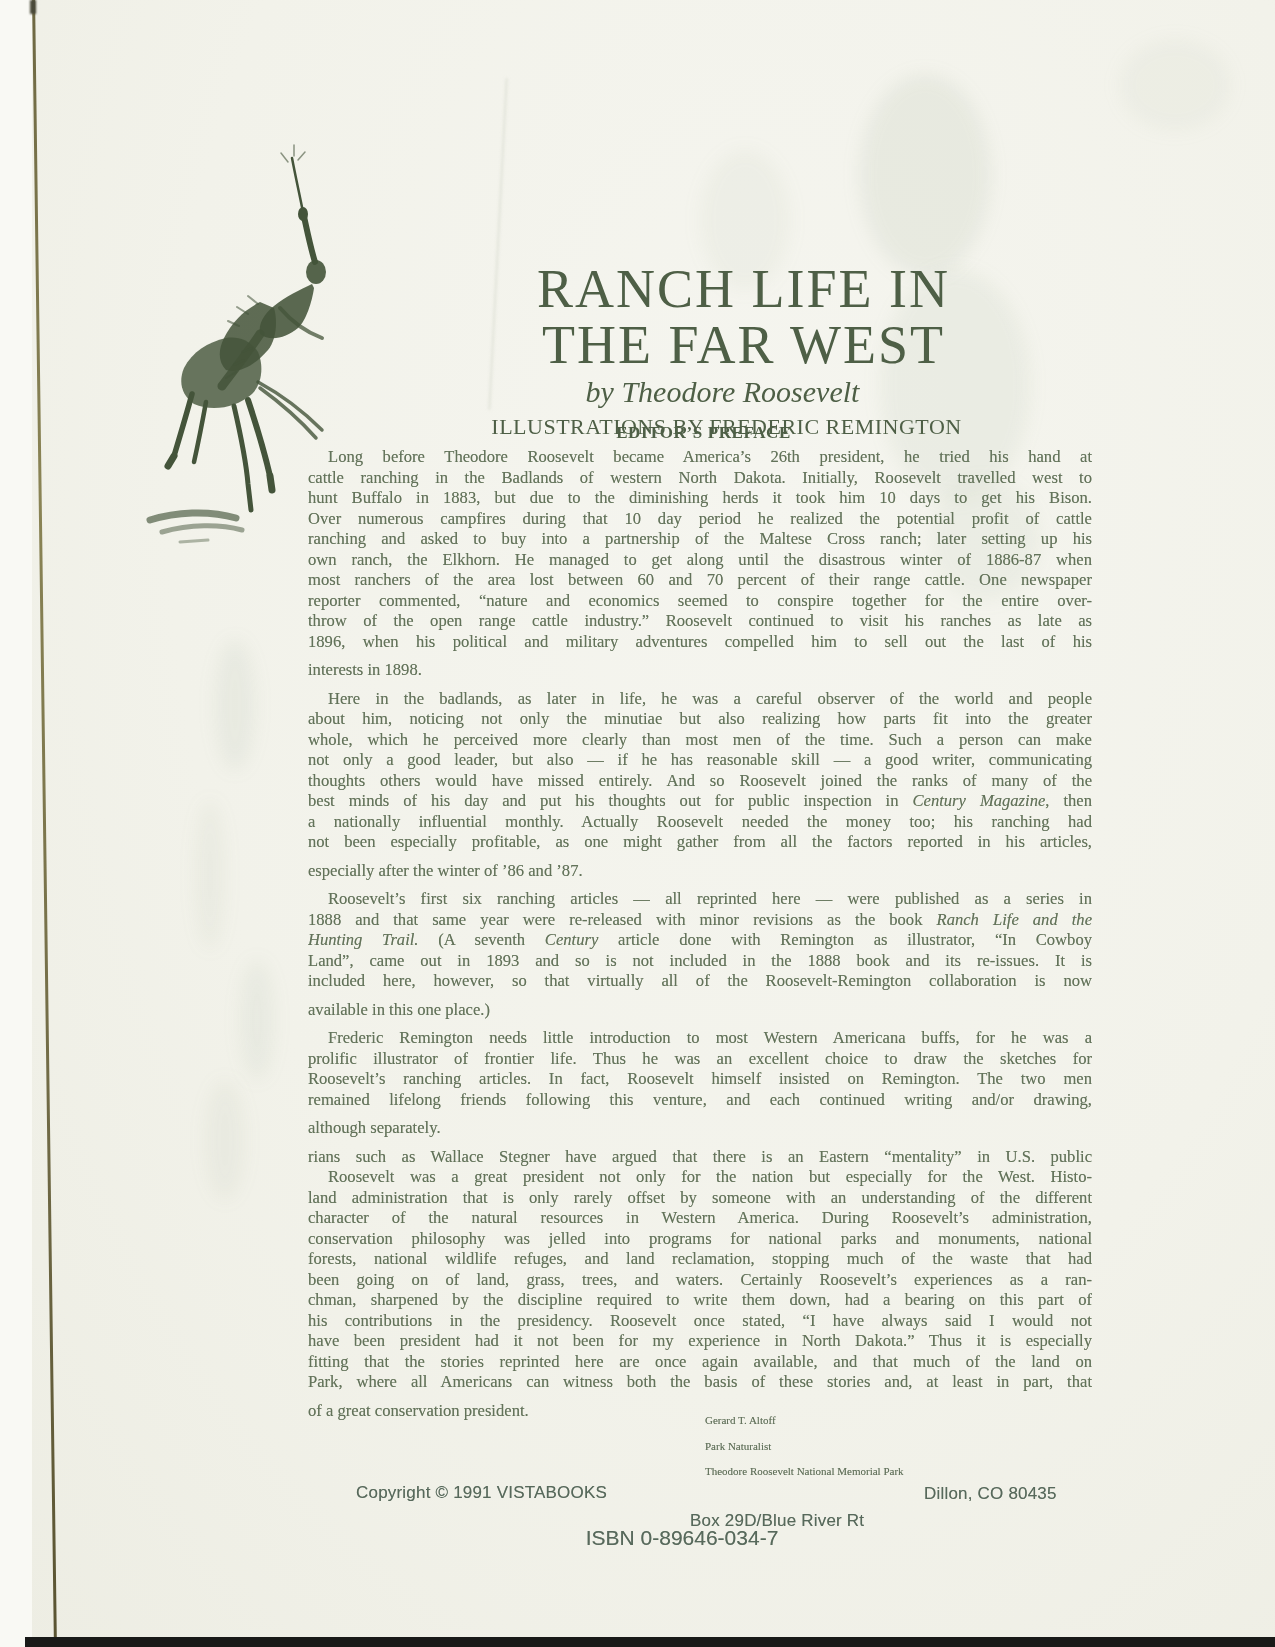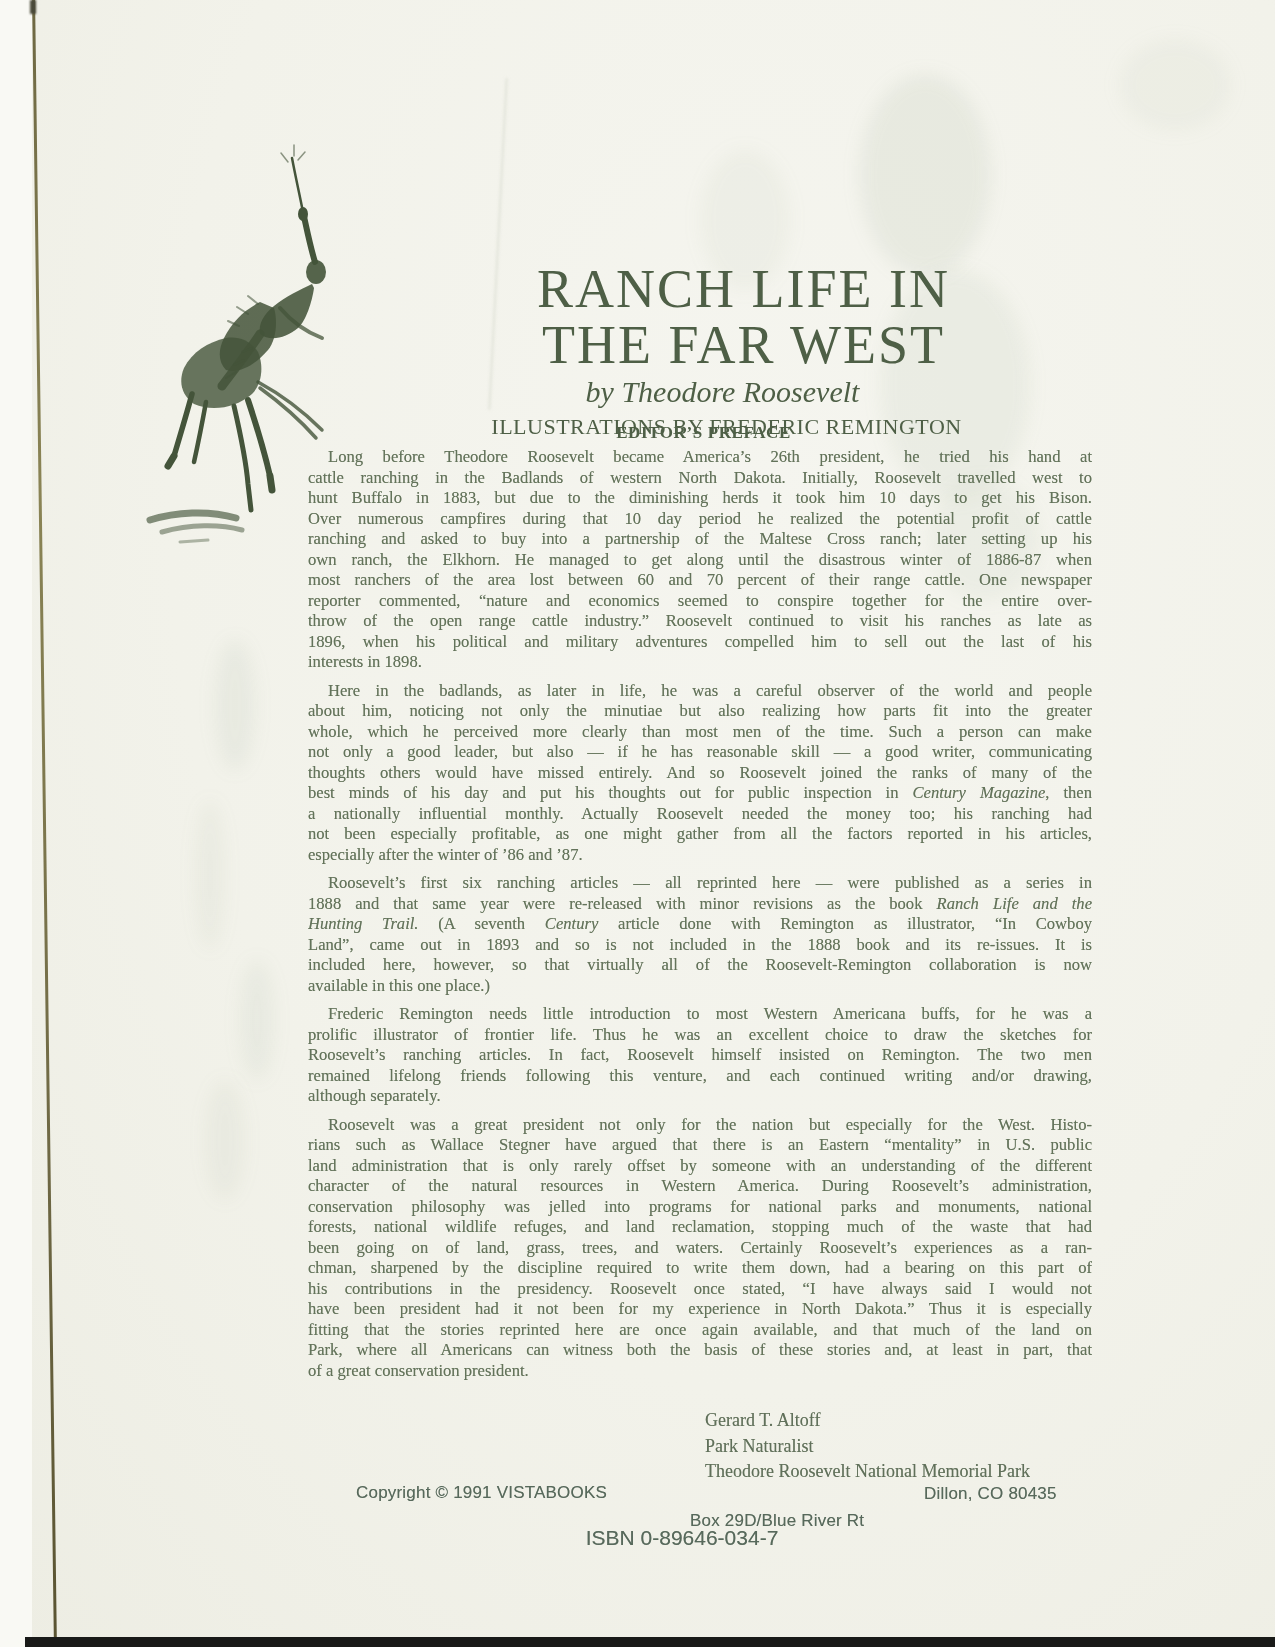--- a/index.html
+++ b/index.html
@@ -27,24 +27,24 @@
   .illus-credit{font-size:22px;line-height:26px;letter-spacing:.5px;transform:translateX(89px);margin-top:4px;}
   .preface-heading{position:absolute;left:0;top:423px;width:1275px;text-align:center;
     font-size:17px;font-weight:bold;letter-spacing:.6px;color:#4e5f46;transform:translateX(66px);}
 
   
   .preface-body{position:absolute;left:308px;top:447px;width:784px;color:#63735a;
     font-size:16.6px;text-shadow:0 0 .5px rgba(99,115,90,.55);}
   .para + .para{margin-top:8px;}
   .line{height:20.5px;line-height:20.5px;overflow:hidden;text-align:justify;text-align-last:justify;}
   .line.first{text-indent:20px;}
-  .line.last{text-align-last:left;}
+  .line.last{text-align-last:left;margin-top:8px;}
 
   
-  .signature{position:absolute;left:705px;top:1408px;color:#60705a;font-size:18px;line-height:25.5px;
+  .signature{position:absolute;left:705px;top:1408px;color:#60705a;font-size:11px;line-height:25.5px;
     text-shadow:0 0 .5px rgba(99,115,90,.5);}
 
   
   .imprint span{position:absolute;font-family:"Liberation Sans","DejaVu Sans",sans-serif;
     color:#57695b;font-size:17px;letter-spacing:.2px;text-shadow:0 0 .5px rgba(87,105,91,.5);}
   .imprint .copyright{left:356px;top:1483px;}
   .imprint .address{left:690px;top:1484px;margin-top:27px;}
   .imprint .city{left:924px;top:1484px;}
   .isbn-row{position:absolute;left:0;right:0;top:1526px;text-align:center;padding-left:89px;
     font-family:"Liberation Sans","DejaVu Sans",sans-serif;color:#57695b;font-size:21px;
@@ -155,22 +155,22 @@
         <div class="line last"><span>available in this one place.)</span></div>
       </div>
       <div class="para">
         <div class="line first"><span>Frederic Remington needs little introduction to most Western Americana buffs, for he was a</span></div>
         <div class="line"><span>prolific illustrator of frontier life. Thus he was an excellent choice to draw the sketches for</span></div>
         <div class="line"><span>Roosevelt’s ranching articles. In fact, Roosevelt himself insisted on Remington. The two men</span></div>
         <div class="line"><span>remained lifelong friends following this venture, and each continued writing and/or drawing,</span></div>
         <div class="line last"><span>although separately.</span></div>
       </div>
       <div class="para">
+        <div class="line"><span>rians such as Wallace Stegner have argued that there is an Eastern “mentality” in U.S. public</span></div>
         <div class="line first"><span>Roosevelt was a great president not only for the nation but especially for the West. Histo-</span></div>
-        <div class="line"><span>rians such as Wallace Stegner have argued that there is an Eastern “mentality” in U.S. public</span></div>
         <div class="line"><span>land administration that is only rarely offset by someone with an understanding of the different</span></div>
         <div class="line"><span>character of the natural resources in Western America. During Roosevelt’s administration,</span></div>
         <div class="line"><span>conservation philosophy was jelled into programs for national parks and monuments, national</span></div>
         <div class="line"><span>forests, national wildlife refuges, and land reclamation, stopping much of the waste that had</span></div>
         <div class="line"><span>been going on of land, grass, trees, and waters. Certainly Roosevelt’s experiences as a ran-</span></div>
         <div class="line"><span>chman, sharpened by the discipline required to write them down, had a bearing on this part of</span></div>
         <div class="line"><span>his contributions in the presidency. Roosevelt once stated, “I have always said I would not</span></div>
         <div class="line"><span>have been president had it not been for my experience in North Dakota.” Thus it is especially</span></div>
         <div class="line"><span>fitting that the stories reprinted here are once again available, and that much of the land on</span></div>
         <div class="line"><span>Park, where all Americans can witness both the basis of these stories and, at least in part, that</span></div>

